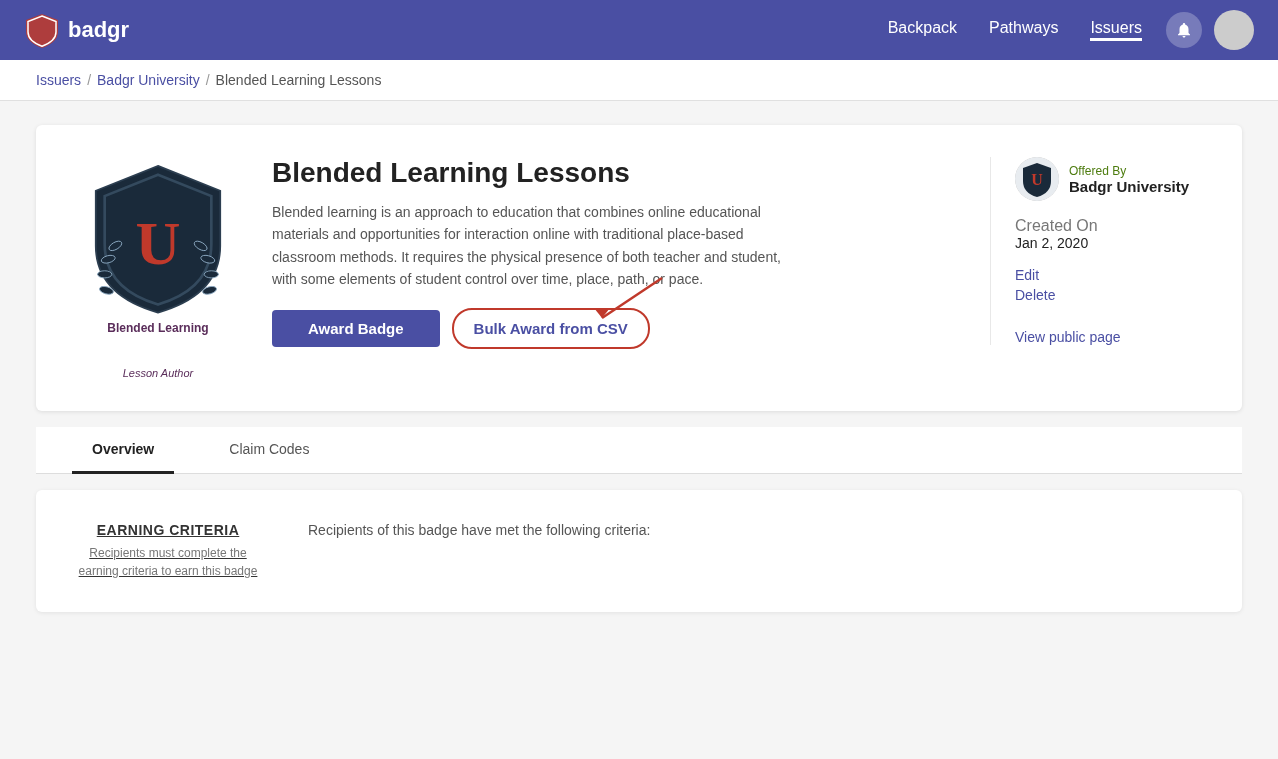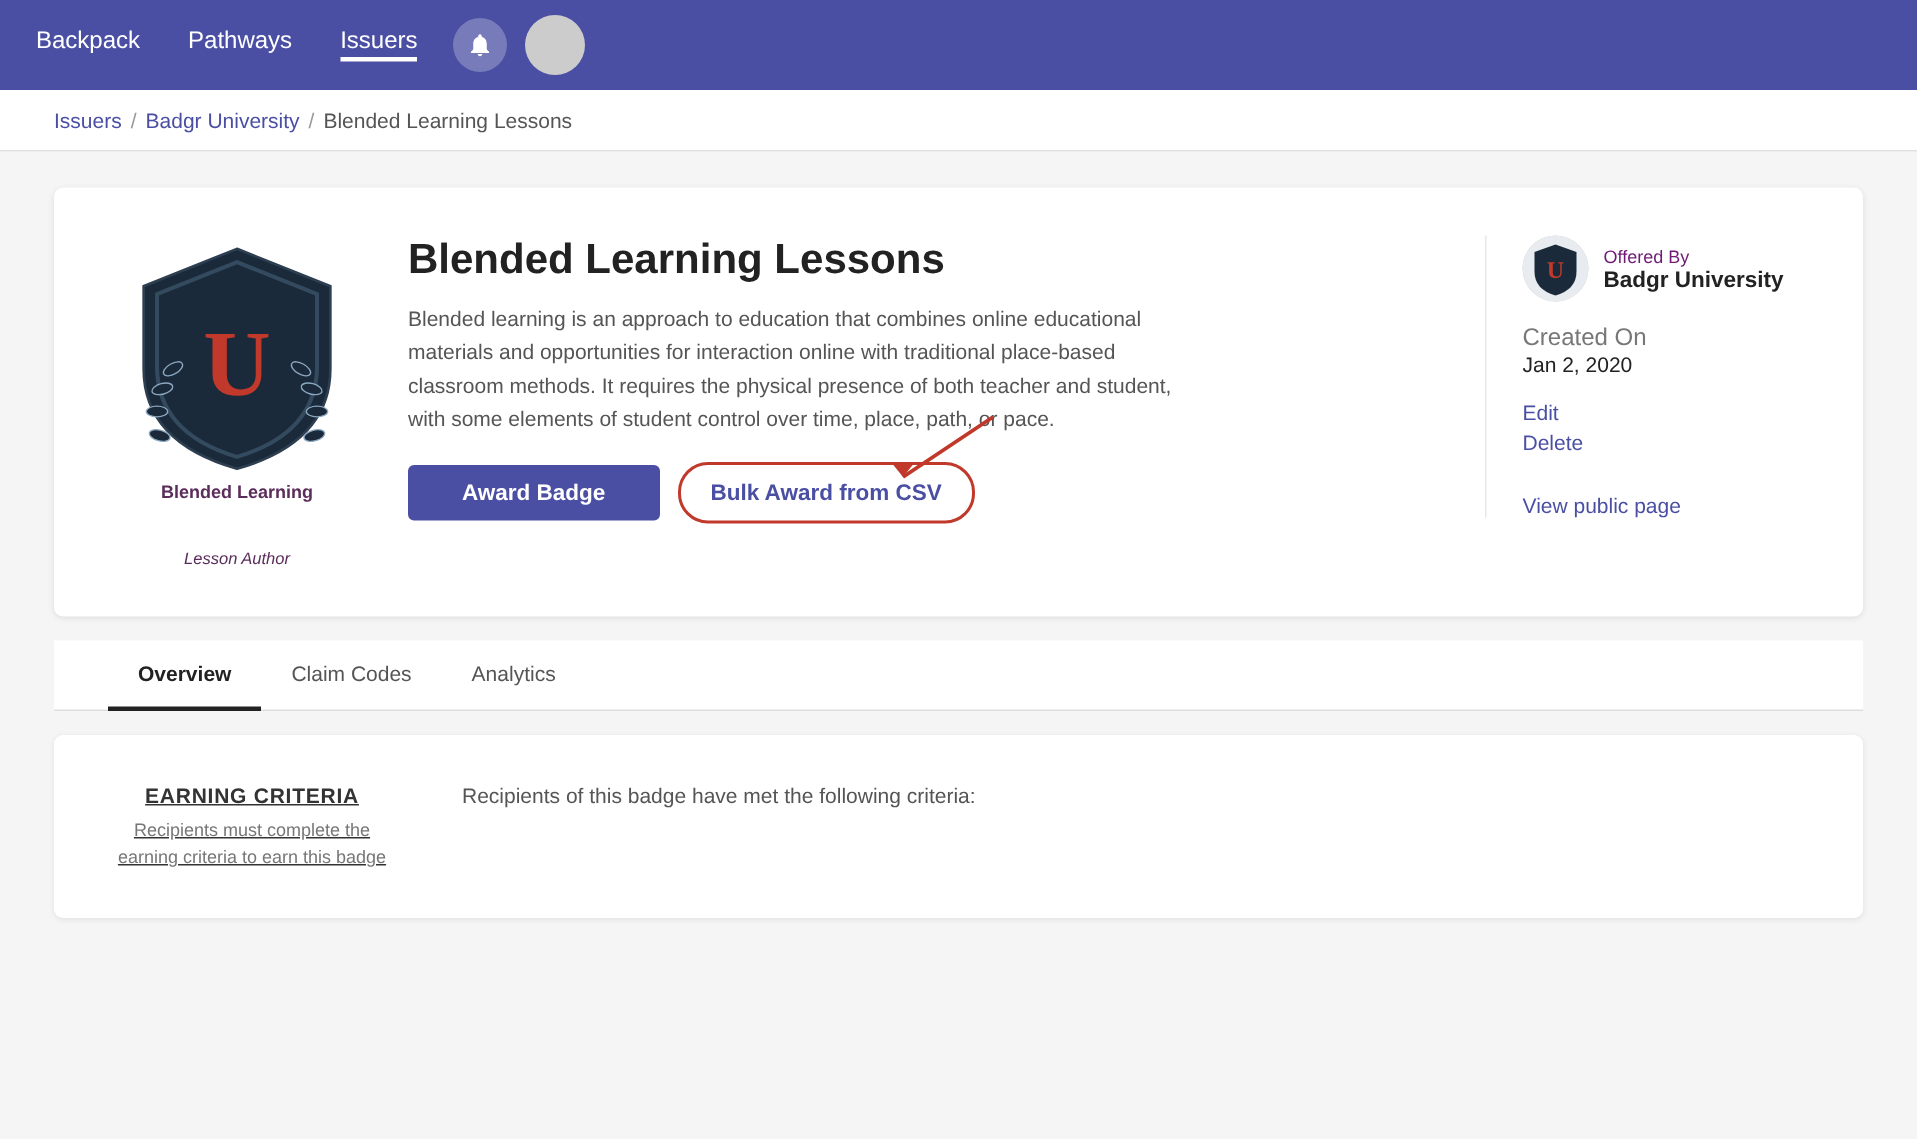--- a/index.html
+++ b/index.html
@@ -191,21 +191,21 @@
     .issuer-logo {
       width: 44px;
       height: 44px;
       border-radius: 50%;
       background: #ccc;
       overflow: hidden;
       flex-shrink: 0;
     }
     .meta-label {
       font-size: 12px;
-      color: #701a75;
+      color: #4d7c0f;
     }
     .meta-issuer-name {
       font-size: 15px;
       font-weight: 700;
       color: #222;
     }
     .meta-section {
       margin-bottom: 16px;
     }
     .meta-section-label {
@@ -229,20 +229,21 @@
       display: block;
     }
 
     
     .tabs-bar {
       background: white;
       border-bottom: 1px solid #ddd;
       display: flex;
       margin-top: 16px;
       padding: 0 36px;
+      gap: 35px;
     }
     .tab {
       padding: 14px 20px;
       font-size: 14px;
       color: #555;
       cursor: pointer;
       border-bottom: 3px solid transparent;
       margin-bottom: -1px;
     }
     .tab.active {
@@ -296,20 +297,28 @@
       font-size: 14px;
       color: #444;
       margin-bottom: 8px;
       padding-left: 4px;
     }
   </style>
 </head>
 <body>
 
 <nav class="navbar">
+  <div class="navbar-brand">
+
+    <svg class="brand-icon" viewBox="0 0 36 36">
+      <path d="M18 2 L34 8 L34 20 Q34 30 18 36 Q2 30 2 20 L2 8 Z" fill="#c0392b" opacity="0.85"></path>
+      <path d="M18 4 L32 9.5 L32 20 Q32 29 18 34.2 Q4 29 4 20 L4 9.5 Z" fill="none" stroke="#fff" stroke-width="1.5"></path>
+    </svg>
+    <span>badgr</span>
+  </div>
   <div class="navbar-links">
     <a class="navbar-link">Backpack</a>
     <a class="navbar-link">Pathways</a>
     <a class="navbar-link active">Issuers</a>
   </div>
   <div class="navbar-icons">
     <button class="bell-btn">
       <svg width="18" height="18" viewBox="0 0 24 24" fill="white">
         <path d="M12 22c1.1 0 2-.9 2-2h-4c0 1.1.9 2 2 2zm6-6v-5c0-3.07-1.64-5.64-4.5-6.32V4c0-.83-.67-1.5-1.5-1.5s-1.5.67-1.5 1.5v.68C7.63 5.36 6 7.92 6 11v5l-2 2v1h16v-1l-2-2z"></path>
       </svg>
@@ -397,21 +406,20 @@
         <a class="meta-link">Delete</a>
         <br>
         <a class="meta-link">View public page</a>
       </div>
     </div>
   </div>
 
   <div class="tabs-bar">
     <div class="tab active">Overview</div>
     <div class="tab">Claim Codes</div>
-    <div class="tab">Analytics</div>
   </div>
 
   <div class="content-card">
     <div class="earning-criteria-label">
       <div class="ec-title">EARNING CRITERIA</div>
       <div class="ec-sub">Recipients must complete the earning criteria to earn this badge</div>
     </div>
     <div class="criteria-content">
       <p>Recipients of this badge have met the following criteria:</p>
     </div>

